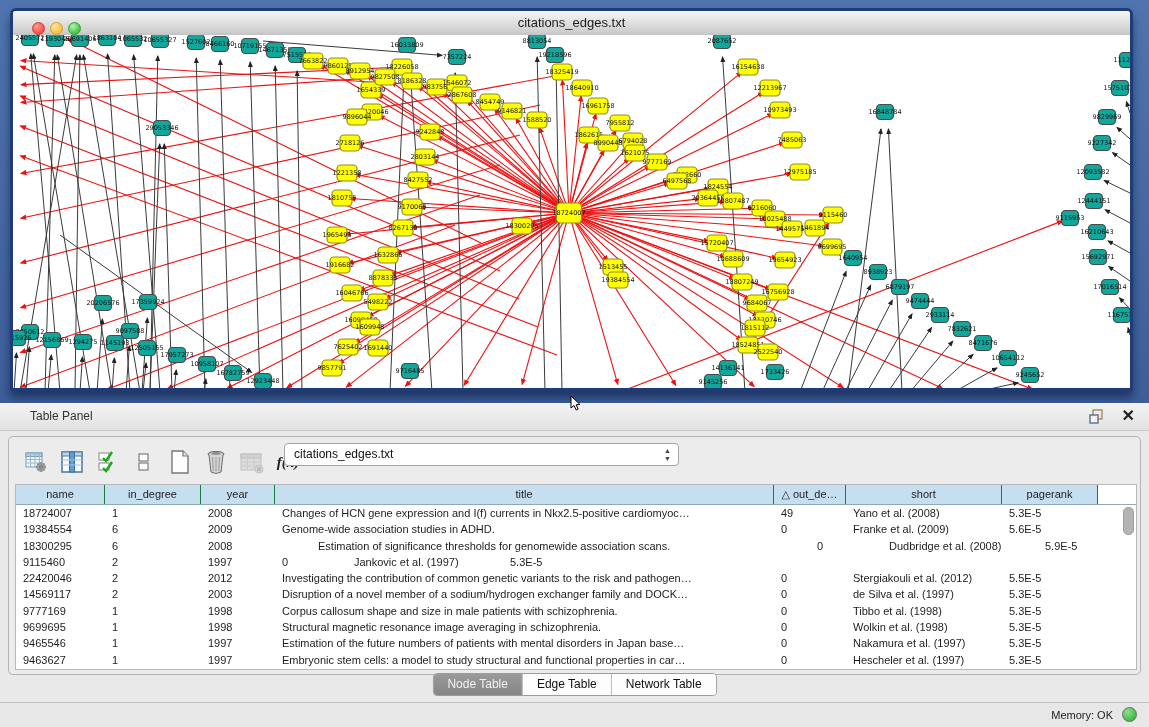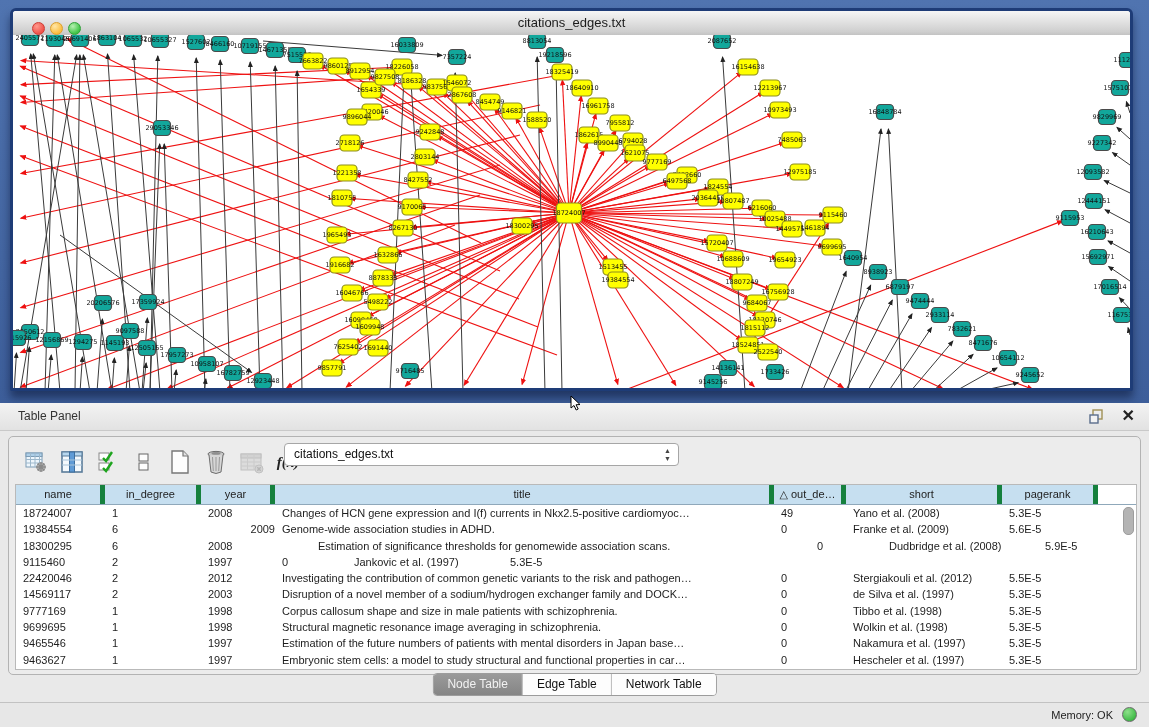--- a/index.html
+++ b/index.html
@@ -29,39 +29,39 @@
   .node-default{fill:#12a79b;stroke:#4a4a4a;stroke-width:1.2;}
   .canvas text{font-family:"DejaVu Sans",sans-serif;font-size:6.5px;fill:#111;text-anchor:middle;}
 
   
   .cursor{position:absolute;left:569px;top:395px;z-index:50;}
 
   
   .table-panel{position:absolute;left:0;top:403px;width:1149px;height:324px;background:#e9e9e9;}
   .tp-header{height:27px;background:linear-gradient(#f3f3f3,#e2e2e2);
              border-bottom:1px solid #c9c9c9;position:relative;}
-  .tp-title{position:absolute;left:18px;top:6px;font-size:12px;color:#333;}
+  .tp-title{position:absolute;left:30px;top:6px;font-size:12px;color:#333;}
   .tp-float{position:absolute;right:44px;top:5px;width:17px;height:17px;cursor:pointer;}
   .tp-close{position:absolute;right:14px;top:3px;font-size:16px;font-weight:bold;color:#222;cursor:pointer;}
 
   .tp-body{position:absolute;left:8px;top:33px;width:1133px;height:239px;box-sizing:border-box;
            background:#ececec;border:1px solid #b3b3b3;border-radius:5px;}
   .toolbar{position:absolute;left:14px;top:8px;height:34px;display:flex;align-items:center;gap:10px;}
   .tbtn{width:26px;height:26px;display:flex;align-items:center;justify-content:center;cursor:pointer;}
   .tbtn svg{display:block;}
   .fx{font-family:"Liberation Serif",serif;font-style:italic;font-weight:bold;font-size:15px;color:#222;}
   .combo{position:absolute;left:275px;top:6px;width:395px;height:23px;box-sizing:border-box;
          background:#fff;border:1px solid #a6a6a6;border-radius:4px;font-size:12px;color:#111;
          line-height:21px;padding-left:9px;cursor:pointer;}
   .combo .arrows{position:absolute;right:7px;top:3px;font-size:7px;line-height:8px;color:#444;text-align:center;}
 
   .grid{position:absolute;left:6px;top:47px;width:1120px;height:184px;background:#fff;
         border:1px solid #b9b9b9;overflow:hidden;}
   .ghead{display:flex;height:19px;background:#c6dff0;border-bottom:1px solid #8fa8ba;}
-  .ghead .hc{box-sizing:border-box;border-right:5px solid #15803d;font-size:11px;color:#222;
+  .ghead .hc{box-sizing:border-box;border-right:1px solid #15803d;font-size:11px;color:#222;
              text-align:center;line-height:18px;overflow:hidden;white-space:nowrap;flex:0 0 auto;}
   .ghead .hc.fill{background:#fff;border-right:none;flex:1 1 auto;}
   .grow{display:flex;height:16.3px;font-size:11px;color:#1d1d1d;}
   .grow .c{box-sizing:border-box;padding-left:7px;line-height:16px;white-space:nowrap;
            overflow:hidden;flex:0 0 auto;}
   .vthumb{position:absolute;right:2px;top:22px;width:9px;height:26px;border-radius:5px;
           background:#b4b4b4;border:1px solid #9d9d9d;}
 
   .tabs{position:absolute;left:50%;transform:translateX(-50%);top:270px;display:flex;
         border:1px solid #9c9c9c;border-radius:4px;overflow:hidden;background:#fff;height:21px;}
@@ -864,21 +864,21 @@
             <div class="c" style="width: 96px;">1</div>
             <div class="c" style="width: 74px;">2008</div>
             <div class="c" style="width: 499px;">Changes of HCN gene expression and I(f) currents in Nkx2.5-positive cardiomyoc…</div>
             <div class="c" style="width: 72px;">49</div>
             <div class="c" style="width: 156px;">Yano et al. (2008)</div>
             <div class="c" style="width: 96px;">5.3E-5</div>
           </div>
           <div class="grow">
             <div class="c" style="width: 89px;">19384554</div>
             <div class="c" style="width: 96px;">6</div>
-            <div class="c" style="width: 74px; text-align: right;">2009</div>
+            <div class="c" style="width: 74px;">2009</div>
             <div class="c" style="width: 499px;">Genome-wide association studies in ADHD.</div>
             <div class="c" style="width: 72px;">0</div>
             <div class="c" style="width: 156px;">Franke et al. (2009)</div>
             <div class="c" style="width: 96px;">5.6E-5</div>
           </div>
           <div class="grow">
             <div class="c" style="width: 89px;">18300295</div>
             <div class="c" style="width: 96px;">6</div>
             <div class="c" style="width: 74px;">2008</div>
             <div class="c" style="width: 499px; margin-left: 36px;">Estimation of significance thresholds for genomewide association scans.</div>

